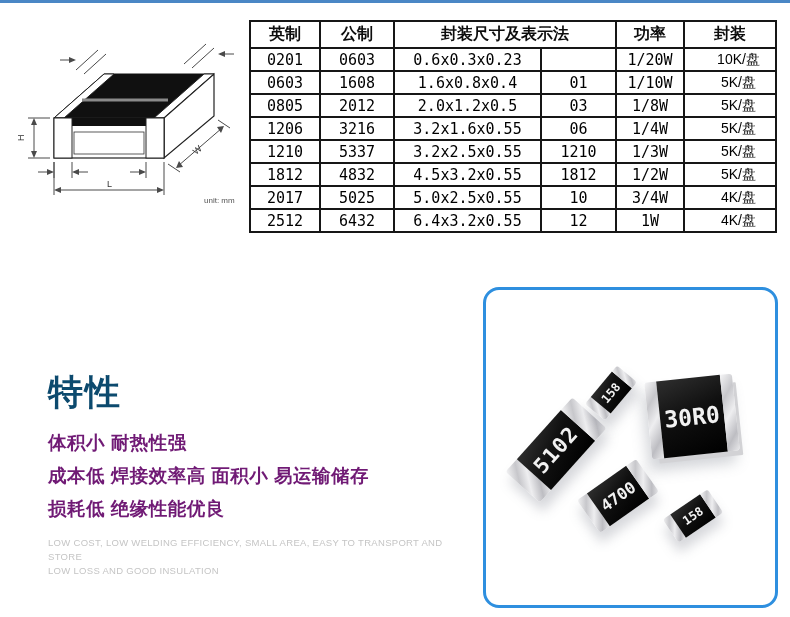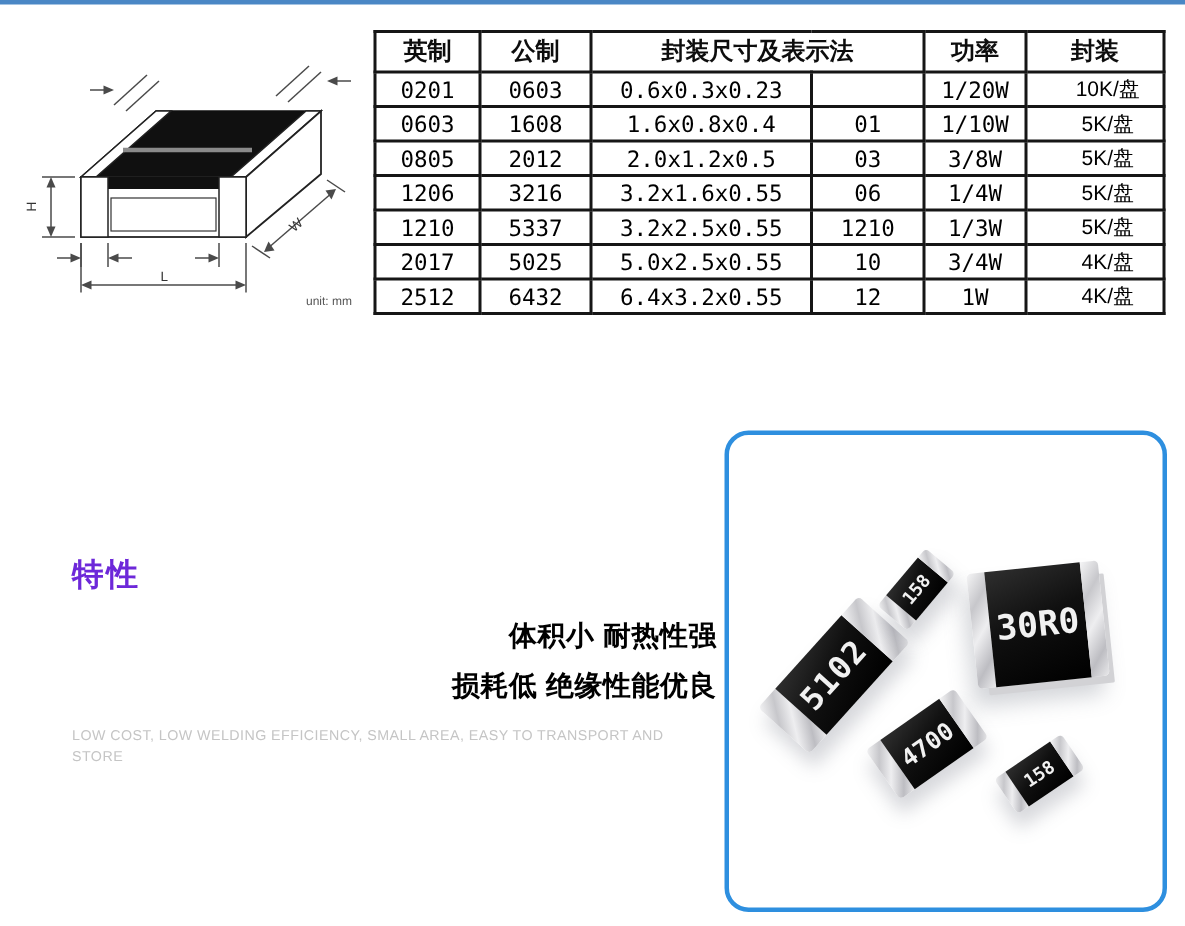--- a/index.html
+++ b/index.html
@@ -17,24 +17,24 @@
               table-layout:fixed;width:421px;}
   .spec-table th,.spec-table td{border:2px solid #161616;text-align:center;
               padding:0;overflow:hidden;white-space:nowrap;}
   .spec-table th{height:25px;font-size:16px;font-weight:bold;color:#0d0d0d;}
   .spec-table td{height:21px;font-size:15px;color:#000000;
               font-family:"DejaVu Sans Mono","Liberation Mono",monospace;}
   .spec-table td.cjk{font-family:"Liberation Sans",sans-serif;font-size:14px;padding-left:17px;}
 
   
   .features{position:absolute;left:48px;top:369px;width:430px;}
-  .features-title{margin:0;font-size:21px;font-weight:bold;color:#6d28d9;letter-spacing:2px;}
+  .features-title{margin:0;font-size:35px;font-weight:bold;color:#0c4a6e;letter-spacing:2px;}
   .feature-zh{margin-top:10px;}
-  .feature-zh div{font-size:18.5px;font-weight:bold;color:#000000;line-height:33px;
-                  letter-spacing:0.5px;text-align:right;}
+  .feature-zh div{font-size:18.5px;font-weight:bold;color:#701a75;line-height:33px;
+                  letter-spacing:0.5px;}
   .feature-en{margin-top:11px;}
   .feature-en div{font-size:9.5px;color:#c5c5c5;line-height:14px;letter-spacing:0.3px;}
 
   
   .photo{position:absolute;left:483px;top:287px;width:289px;height:315px;
          border:3px solid #2e8fdf;border-radius:16px;background:#fff;overflow:hidden;}
   .chip{position:absolute;display:flex;border-radius:3px;
         box-shadow:-5px 9px 12px rgba(110,115,130,0.28);}
   .chip .cap{flex:0 0 17%;background:linear-gradient(125deg,#f5f5f6 0%,#c7c7cb 28%,
         #eeeef0 52%,#bdbdc2 78%,#e9e9eb 100%);}
@@ -158,37 +158,45 @@
       <td>1.6x0.8x0.4</td>
       <td>01</td>
       <td>1/10W</td>
       <td class="cjk">5K/盘</td>
     </tr>
     <tr>
       <td>0805</td>
       <td>2012</td>
       <td>2.0x1.2x0.5</td>
       <td>03</td>
-      <td>3/8W</td>
+      <td>1/8W</td>
       <td class="cjk">5K/盘</td>
     </tr>
     <tr>
       <td>1206</td>
       <td>3216</td>
       <td>3.2x1.6x0.55</td>
       <td>06</td>
       <td>1/4W</td>
       <td class="cjk">5K/盘</td>
     </tr>
     <tr>
       <td>1210</td>
       <td>5337</td>
       <td>3.2x2.5x0.55</td>
       <td>1210</td>
       <td>1/3W</td>
+      <td class="cjk">5K/盘</td>
+    </tr>
+    <tr>
+      <td>1812</td>
+      <td>4832</td>
+      <td>4.5x3.2x0.55</td>
+      <td>1812</td>
+      <td>1/2W</td>
       <td class="cjk">5K/盘</td>
     </tr>
     <tr>
       <td>2017</td>
       <td>5025</td>
       <td>5.0x2.5x0.55</td>
       <td>10</td>
       <td>3/4W</td>
       <td class="cjk">4K/盘</td>
     </tr>
@@ -200,24 +208,26 @@
       <td>1W</td>
       <td class="cjk">4K/盘</td>
     </tr>
   </tbody>
     </table>
 
   <div class="features">
     <h2 class="features-title">特性</h2>
     <div class="feature-zh">
       <div>体积小 耐热性强</div>
+      <div>成本低 焊接效率高 面积小 易运输储存</div>
       <div>损耗低 绝缘性能优良</div>
     </div>
     <div class="feature-en">
       <div>LOW COST, LOW WELDING EFFICIENCY, SMALL AREA, EASY TO TRANSPORT AND STORE</div>
+      <div>LOW LOSS AND GOOD INSULATION</div>
     </div>
   </div>
 
   <div class="photo">
     <div class="chip chip-5102">
       <div class="cap left"></div>
       <div class="body">5102</div>
       <div class="cap right"></div>
     </div>
     <div class="chip chip-158t">

